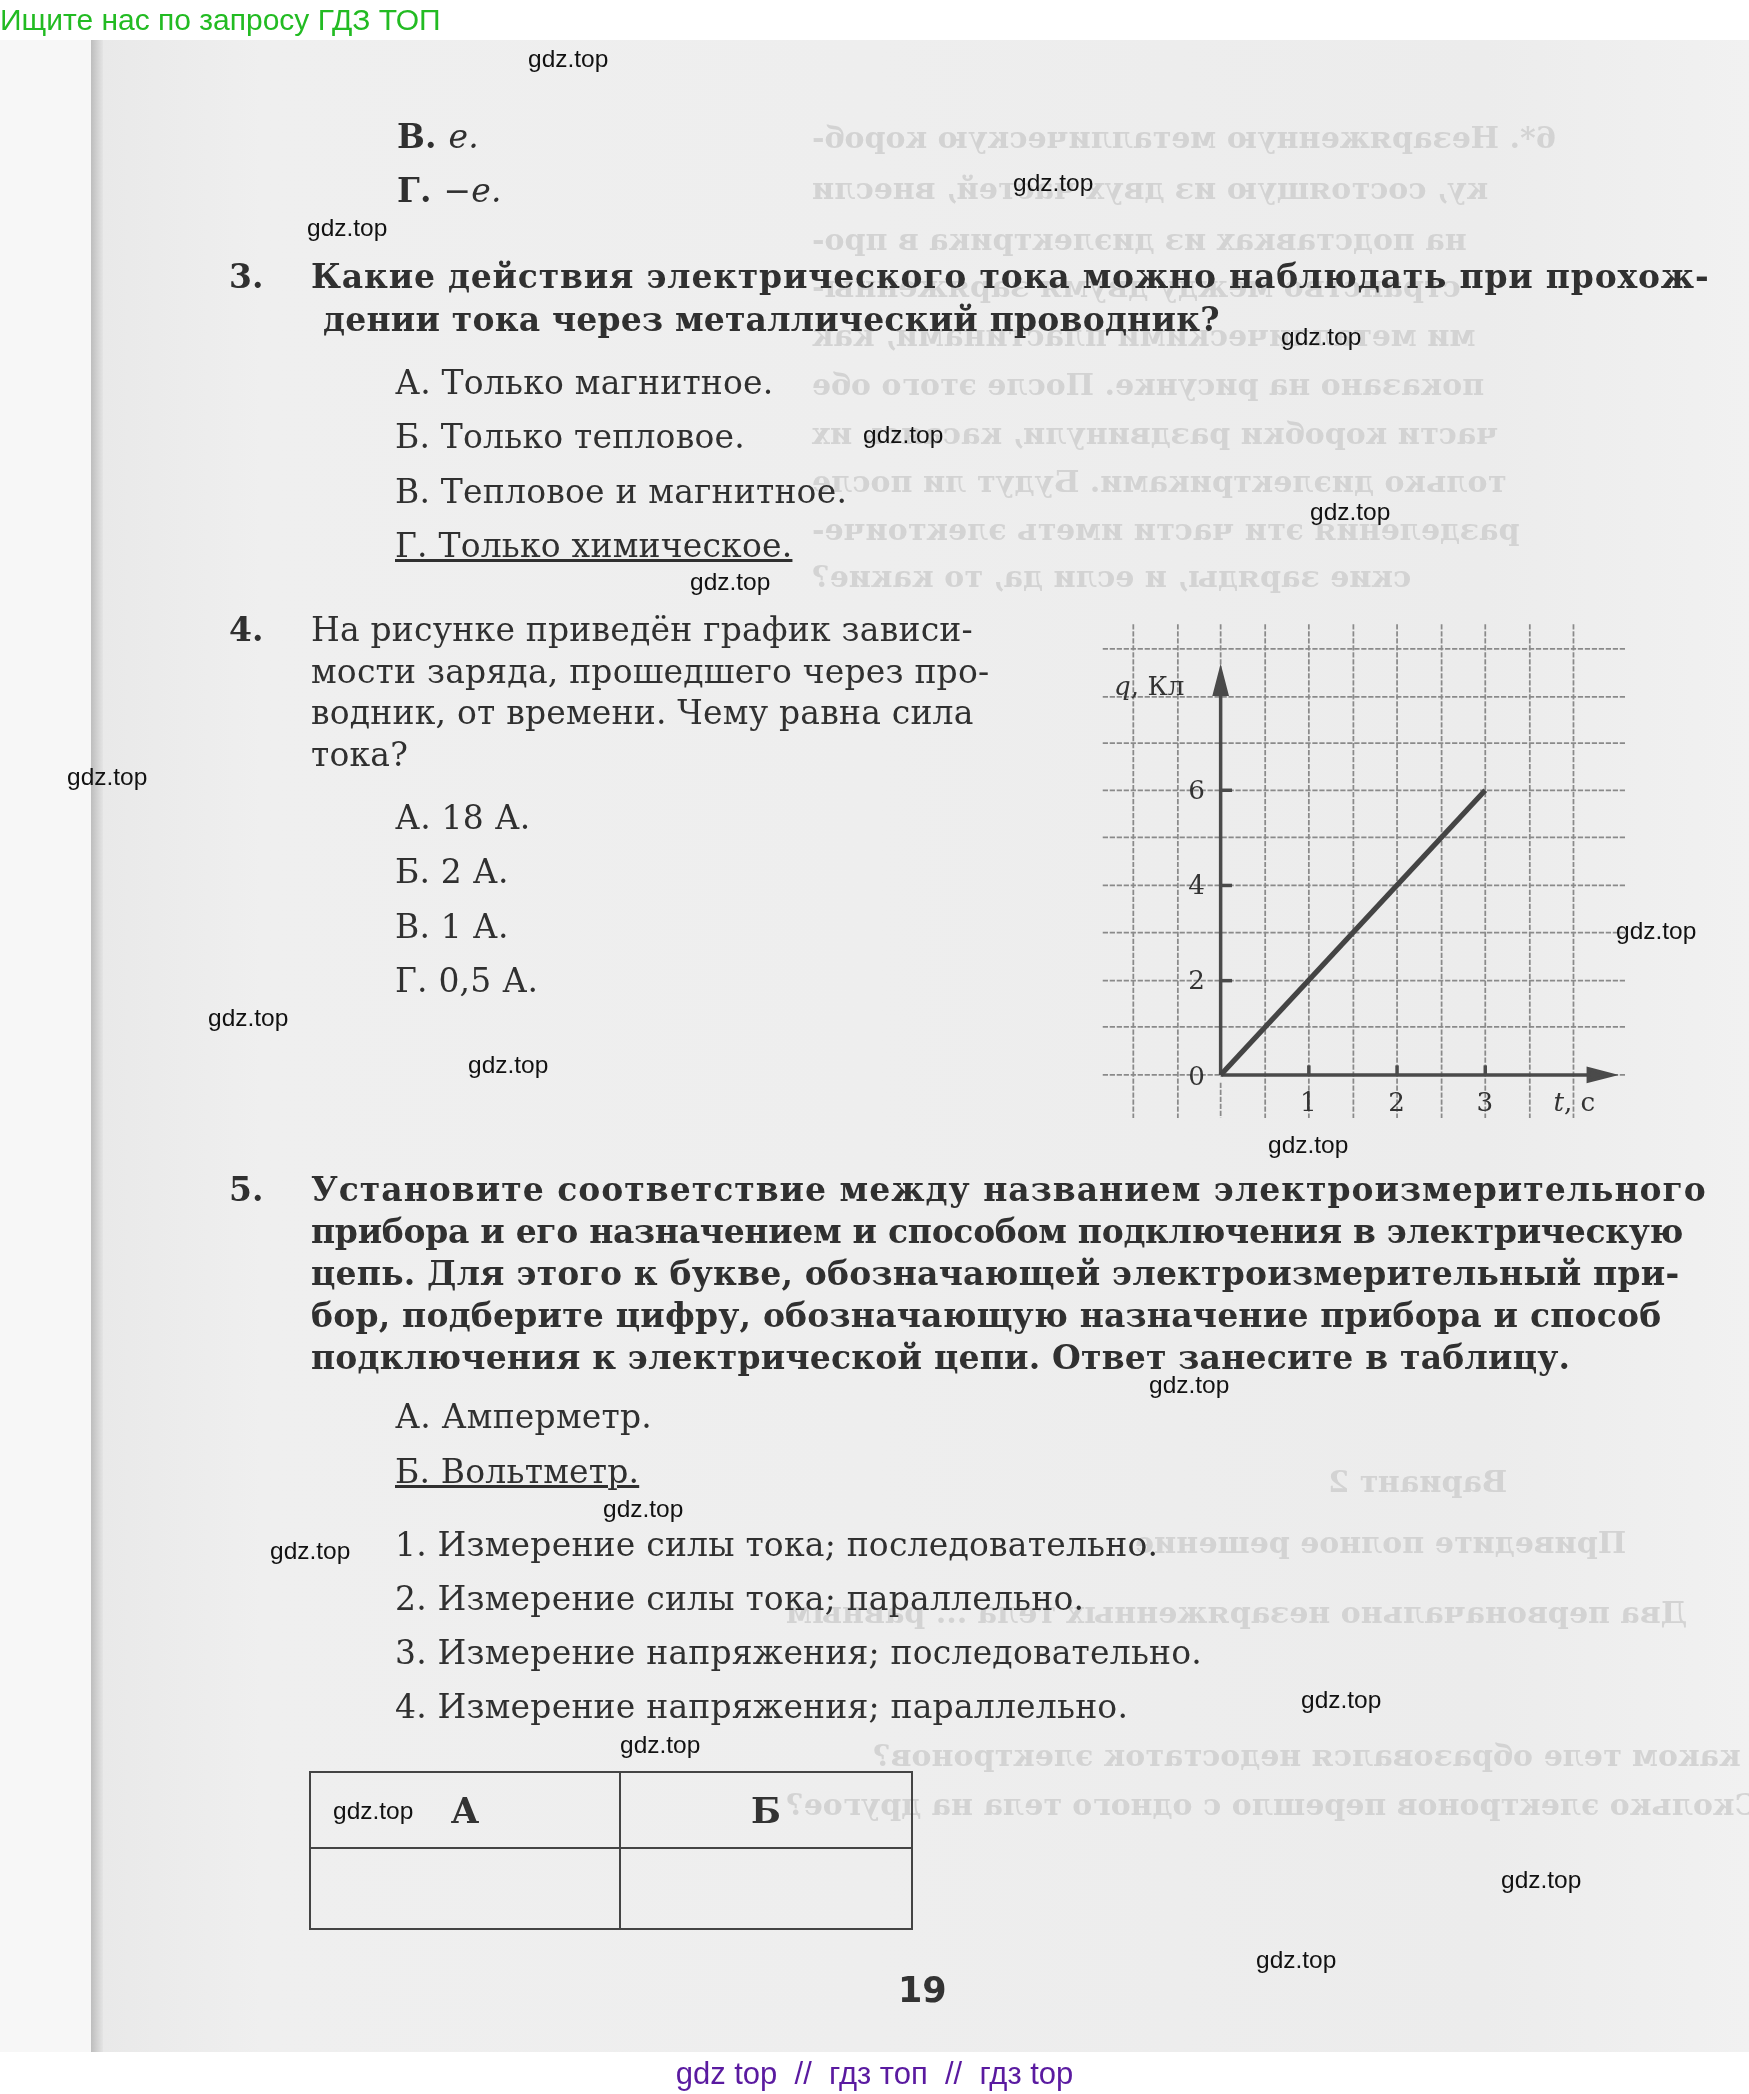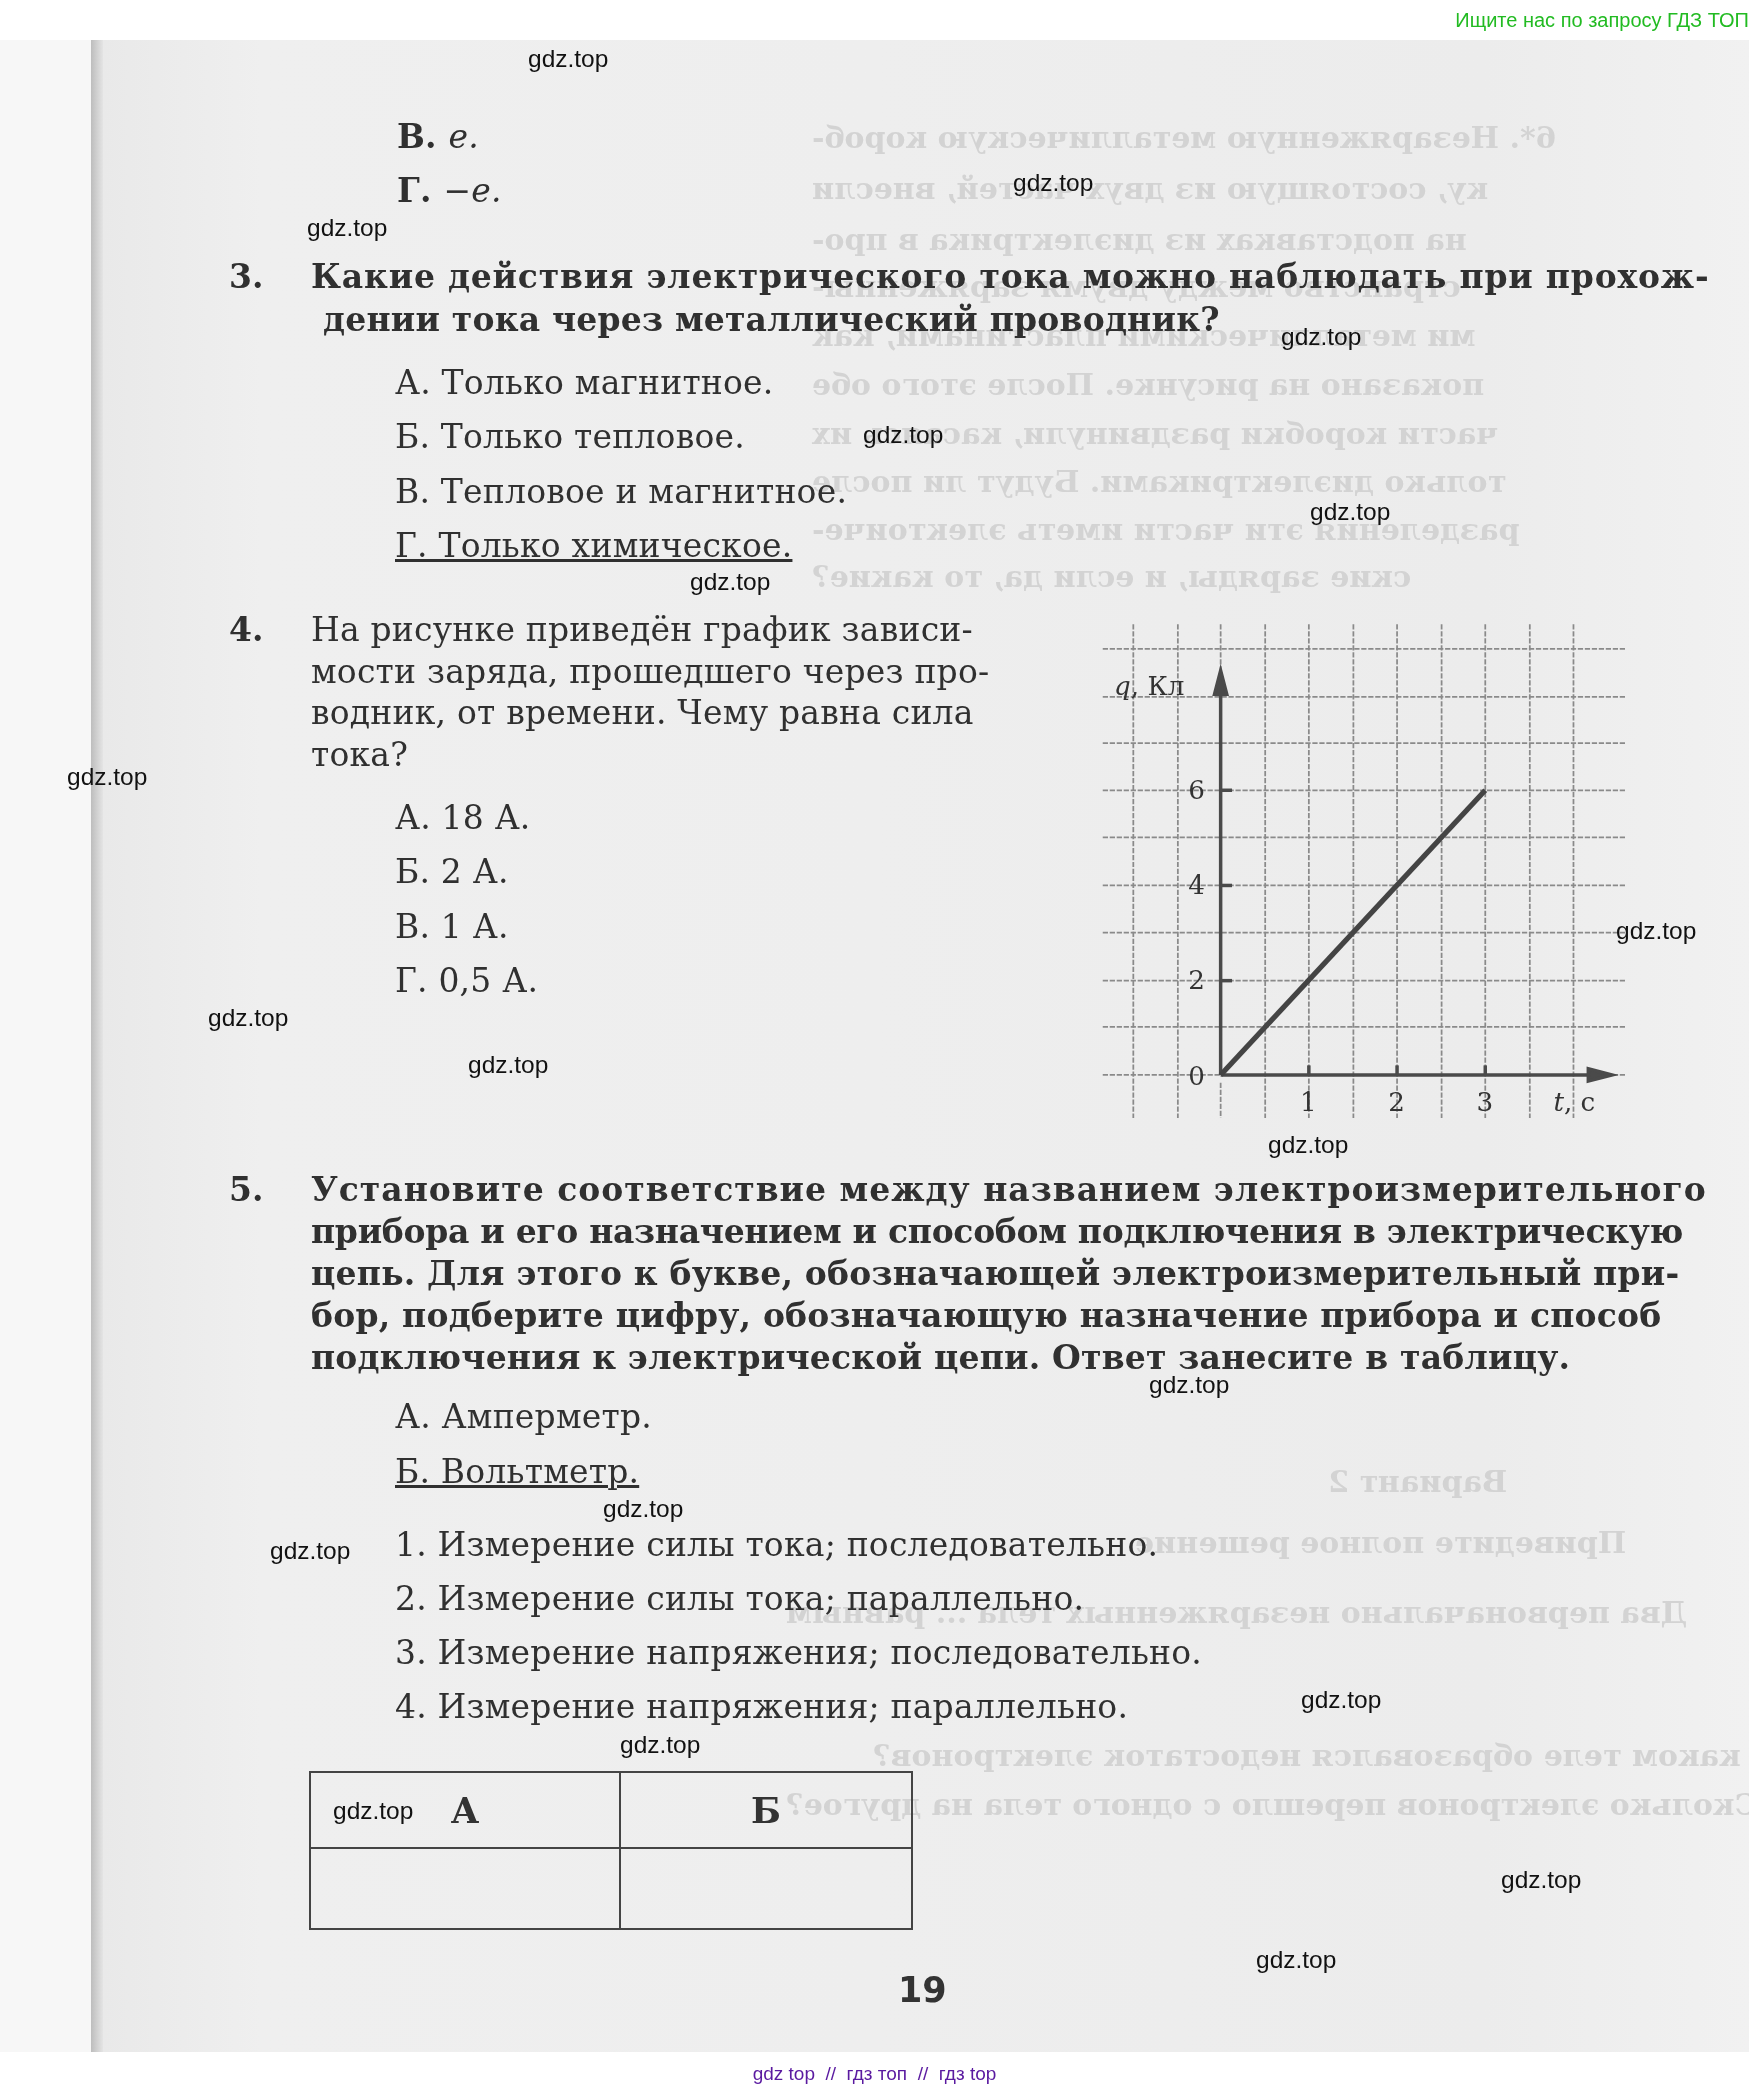--- a/index.html
+++ b/index.html
@@ -1,21 +1,21 @@
 <!DOCTYPE html>
 <html style="font-size:14px"><head>
 <meta charset="utf-8">
 <style>
   html, body { margin:0; padding:0; }
   body { width:1749px; height:2094px; position:relative; background:#ffffff; overflow:hidden;
          font-family:"DejaVu Serif", serif; color:#2e2e2e; }
-  .topbanner { position:absolute; left:0; top:0; width:1749px; height:40px; text-align:right;
-               font-family:"Liberation Sans", sans-serif; font-size:20px; line-height:40px; }
+  .topbanner { position:absolute; left:0; top:0; width:1749px; height:40px; text-align:left;
+               font-family:"Liberation Sans", sans-serif; font-size:30px; line-height:40px; }
   .bottombanner { position:absolute; left:0; top:2053px; width:1749px; height:42px; text-align:center;
-               font-family:"Liberation Sans", sans-serif; font-size:19px; line-height:42px; }
+               font-family:"Liberation Sans", sans-serif; font-size:31px; line-height:42px; }
   .page { position:absolute; left:0; top:40px; width:1749px; height:2012px;
           background:linear-gradient(90deg,#f2f2f2 0,#f4f4f4 79px,#cfcfcf 93px,#e9e9e9 103px,#efefef 262px,#eeeeee 873px,#ececec 1485px,#f1f1f1 1749px); }
   .page .leftstrip { position:absolute; left:0; top:0; width:91px; height:2012px; background:#f7f7f7; }
   .page .shadow { position:absolute; left:91px; top:0; width:12.2px; height:2012px;
           background:linear-gradient(90deg,#bdbdbd,#e4e4e4); }
   .ghost { position:absolute; color:#cfcfcf; font-size:30px; font-weight:bold; white-space:nowrap;
            transform:scaleX(-1); opacity:0.85; }
   .txt { position:absolute; white-space:nowrap; font-size:33px; letter-spacing:0.2px; color:#303030; }
   .b { font-weight:bold; }
   .qnum { position:absolute; font-size:33px; font-weight:bold; color:#303030; }

